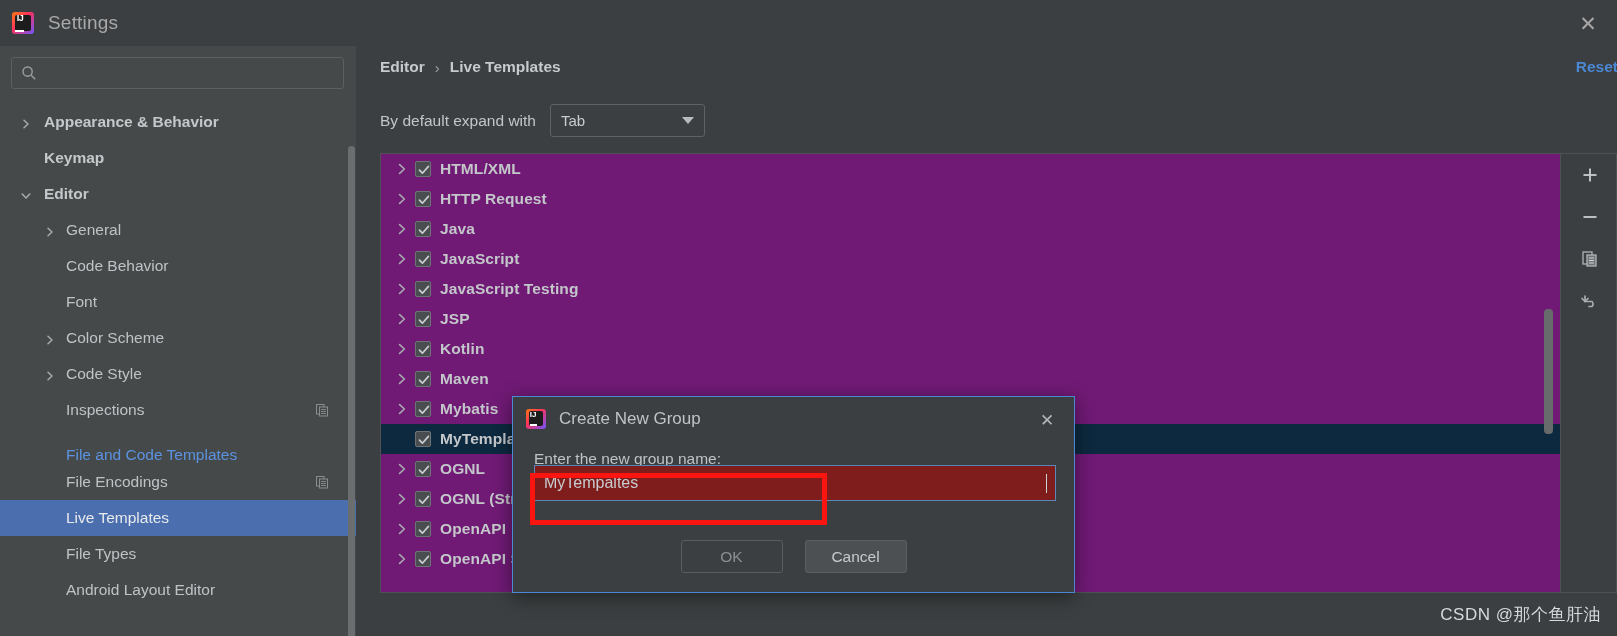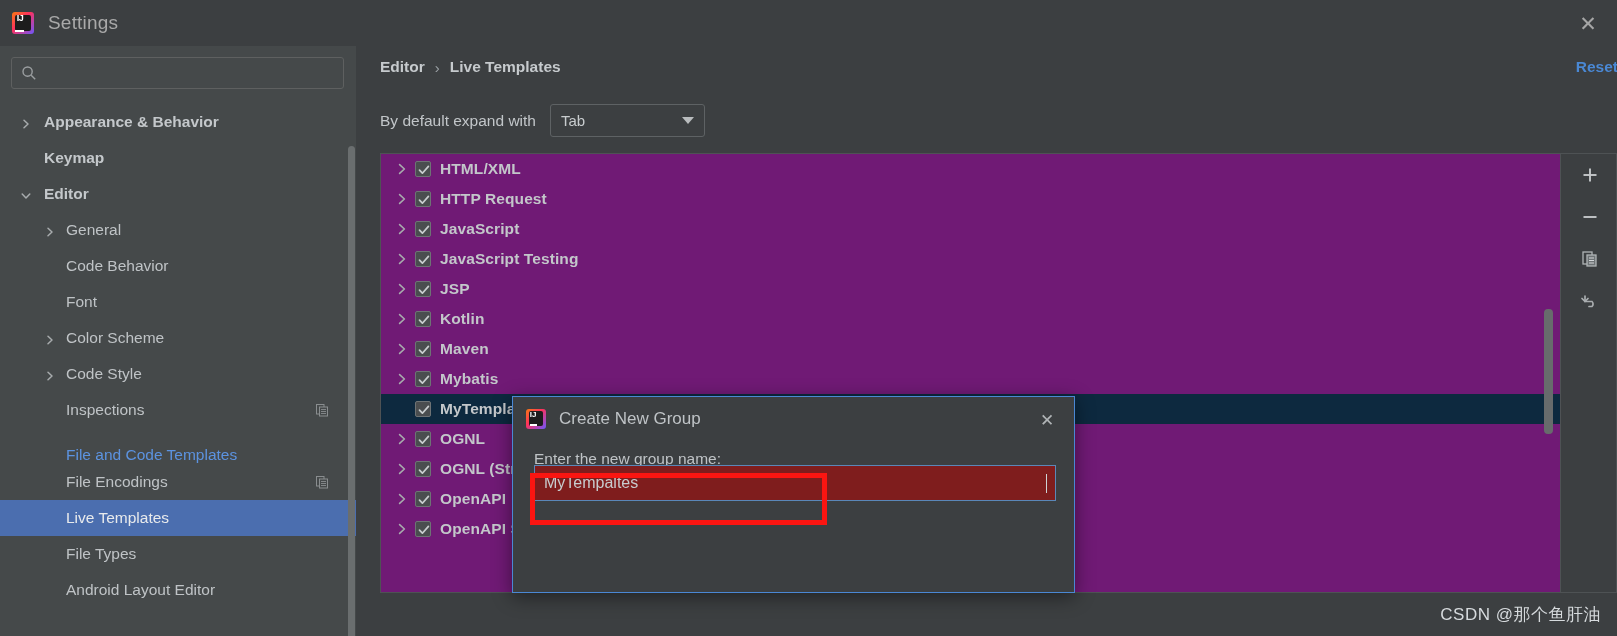--- a/index.html
+++ b/index.html
@@ -364,20 +364,31 @@
           </div>
           <div class="tree-row">
             <span class="twisty"><svg width="14" height="14" viewBox="0 0 14 14">
                 <path d="M4.6 2.6 L9.4 7 L4.6 11.4" fill="none" stroke="#a7abad" stroke-width="1.6" stroke-linecap="round" stroke-linejoin="round"></path>
               </svg></span>
             <span class="cbox">
               <svg width="14" height="14" viewBox="0 0 14 14">
                 <path d="M2.5 7.2 L5.4 10.2 L11.4 3.4" fill="none" stroke="#c9cdcf" stroke-width="1.7" stroke-linecap="round" stroke-linejoin="round"></path>
               </svg>
             </span>
+            <span class="tlabel">Java</span>
+          </div>
+          <div class="tree-row">
+            <span class="twisty"><svg width="14" height="14" viewBox="0 0 14 14">
+                <path d="M4.6 2.6 L9.4 7 L4.6 11.4" fill="none" stroke="#a7abad" stroke-width="1.6" stroke-linecap="round" stroke-linejoin="round"></path>
+              </svg></span>
+            <span class="cbox">
+              <svg width="14" height="14" viewBox="0 0 14 14">
+                <path d="M2.5 7.2 L5.4 10.2 L11.4 3.4" fill="none" stroke="#c9cdcf" stroke-width="1.7" stroke-linecap="round" stroke-linejoin="round"></path>
+              </svg>
+            </span>
             <span class="tlabel">JavaScript</span>
           </div>
           <div class="tree-row">
             <span class="twisty"><svg width="14" height="14" viewBox="0 0 14 14">
                 <path d="M4.6 2.6 L9.4 7 L4.6 11.4" fill="none" stroke="#a7abad" stroke-width="1.6" stroke-linecap="round" stroke-linejoin="round"></path>
               </svg></span>
             <span class="cbox">
               <svg width="14" height="14" viewBox="0 0 14 14">
                 <path d="M2.5 7.2 L5.4 10.2 L11.4 3.4" fill="none" stroke="#c9cdcf" stroke-width="1.7" stroke-linecap="round" stroke-linejoin="round"></path>
               </svg>
@@ -525,17 +536,21 @@
         <div class="ij-bar"></div>
       </div>
       <div class="t">Create New Group</div>
       <div class="dlg-close">✕</div>
     </div>
     <div class="dlg-prompt">Enter the new group name:</div>
     <div class="dlg-field">
       <input type="text" id="grp-input" value="MyTempaltes" style="">
       <span class="caret"></span>
     </div>
+    <div class="dlg-buttons">
+      <div class="btn ok">OK</div>
+      <div class="btn cancel">Cancel</div>
+    </div>
     <div class="red-box"></div>
   </div>
 
   <div class="watermark">CSDN @那个鱼肝油</div>
 </div>
 
 </body></html>

